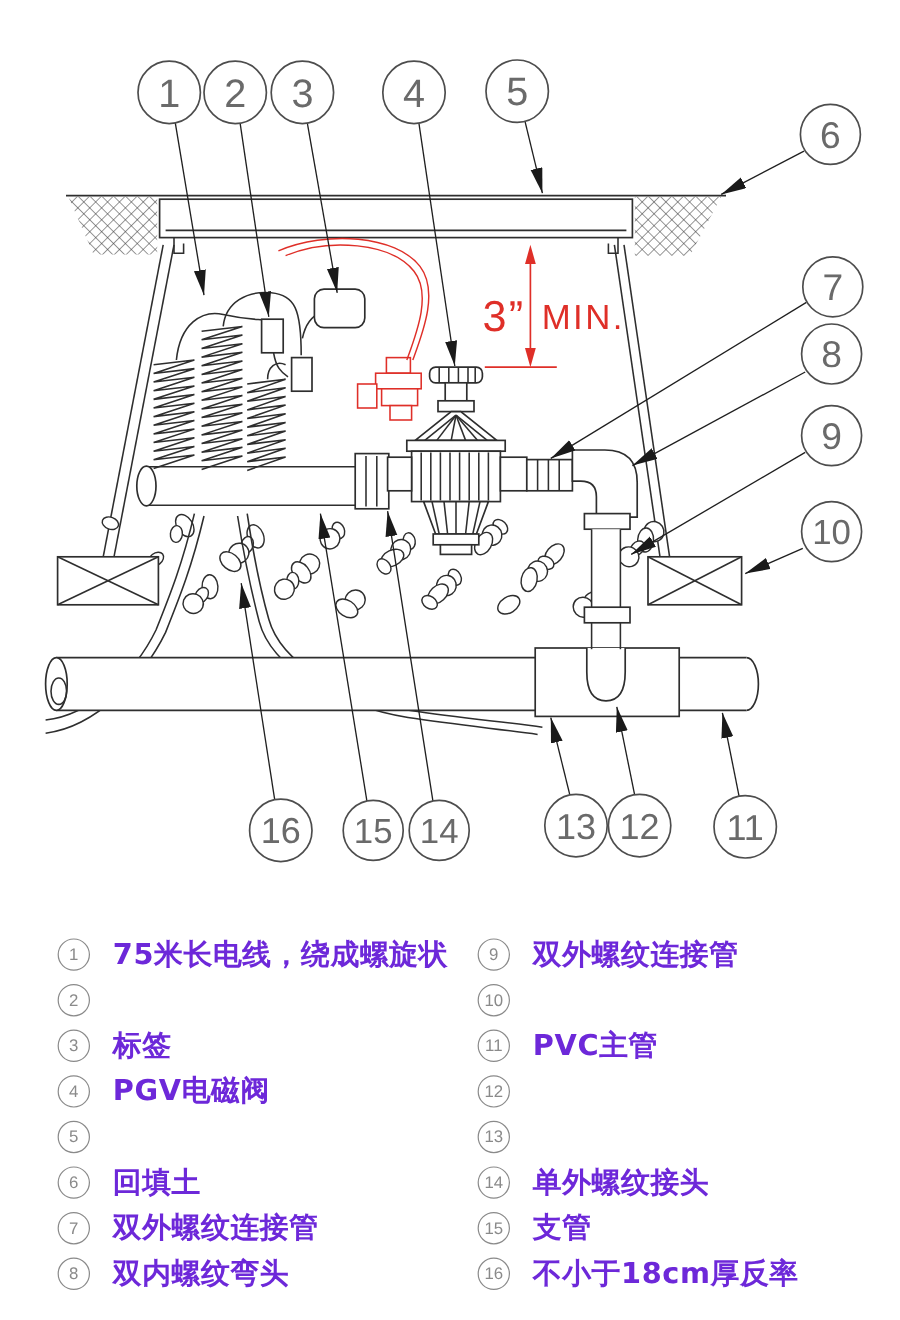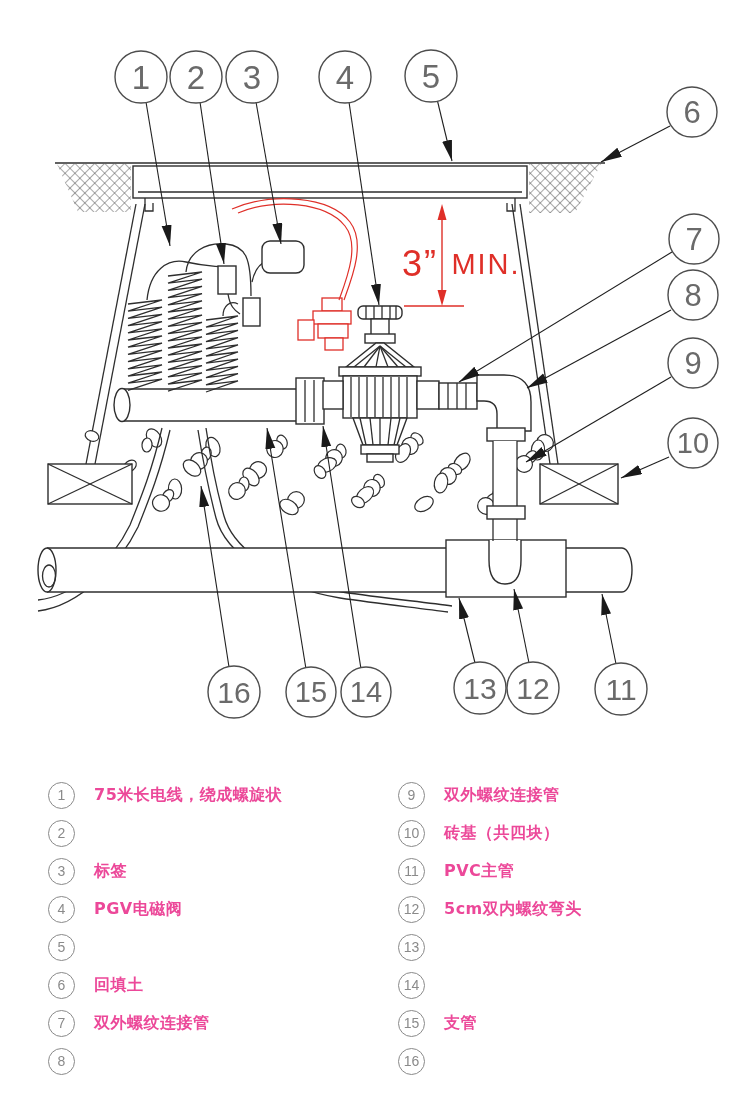--- a/index.html
+++ b/index.html
@@ -14,21 +14,21 @@
   .cotext{fill:#6a6a6a;font-family:"Liberation Sans",sans-serif;}
   .dimtext{font-family:"Liberation Sans",sans-serif;letter-spacing:2px;}
   .legend{position:absolute;top:776px;left:0;width:750px;height:320px;}
   .legend-col{position:absolute;top:0;}
   .legend-col.left{left:48px;}
   .legend-col.right{left:398px;}
   .lrow{height:38px;display:flex;align-items:center;gap:19px;white-space:nowrap;}
   .lnum{width:25px;height:25px;min-width:25px;border:1.4px solid #8a8a8a;border-radius:50%;
         color:#8a8a8a;font-size:14px;display:flex;align-items:center;justify-content:center;
         font-family:"Liberation Sans",sans-serif;}
-  .ltxt{color:#ec4899;font-size:16px;font-weight:600;letter-spacing:.5px;}
+  .ltxt{color:#6d28d9;font-size:24px;font-weight:600;letter-spacing:.5px;}
 </style>
 </head>
 <body>
 
 <svg id="diagram" width="750" height="760" viewBox="0 0 750 760" xmlns="http://www.w3.org/2000/svg">
   <defs>
     <marker id="ah" orient="auto" markerUnits="userSpaceOnUse" markerWidth="22" markerHeight="11" refX="21" refY="5">
         <path d="M0,0 L21,5 L0,10 Z" fill="#1a1a1a"></path>
       </marker>
     <pattern id="h1" width="7" height="7" patternUnits="userSpaceOnUse" patternTransform="rotate(45)">
@@ -318,46 +318,47 @@
       <div class="lrow">
         <span class="lnum">6</span>
         <span class="ltxt">回填土</span>
       </div>
       <div class="lrow">
         <span class="lnum">7</span>
         <span class="ltxt">双外螺纹连接管</span>
       </div>
       <div class="lrow">
         <span class="lnum">8</span>
+        <span class="ltxt">双内螺纹弯头</span>
       </div>
     </div>
   <div class="legend-col right">
       <div class="lrow">
         <span class="lnum">9</span>
         <span class="ltxt">双外螺纹连接管</span>
       </div>
       <div class="lrow">
         <span class="lnum">10</span>
-        <span class="ltxt">砖基（共四块）</span>
       </div>
       <div class="lrow">
         <span class="lnum">11</span>
         <span class="ltxt">PVC主管</span>
       </div>
       <div class="lrow">
         <span class="lnum">12</span>
-        <span class="ltxt">5cm双内螺纹弯头</span>
       </div>
       <div class="lrow">
         <span class="lnum">13</span>
       </div>
       <div class="lrow">
         <span class="lnum">14</span>
+        <span class="ltxt">单外螺纹接头</span>
       </div>
       <div class="lrow">
         <span class="lnum">15</span>
         <span class="ltxt">支管</span>
       </div>
       <div class="lrow">
         <span class="lnum">16</span>
+        <span class="ltxt">不小于18cm厚反率</span>
       </div>
     </div>
 </div>
 
 </body></html>

